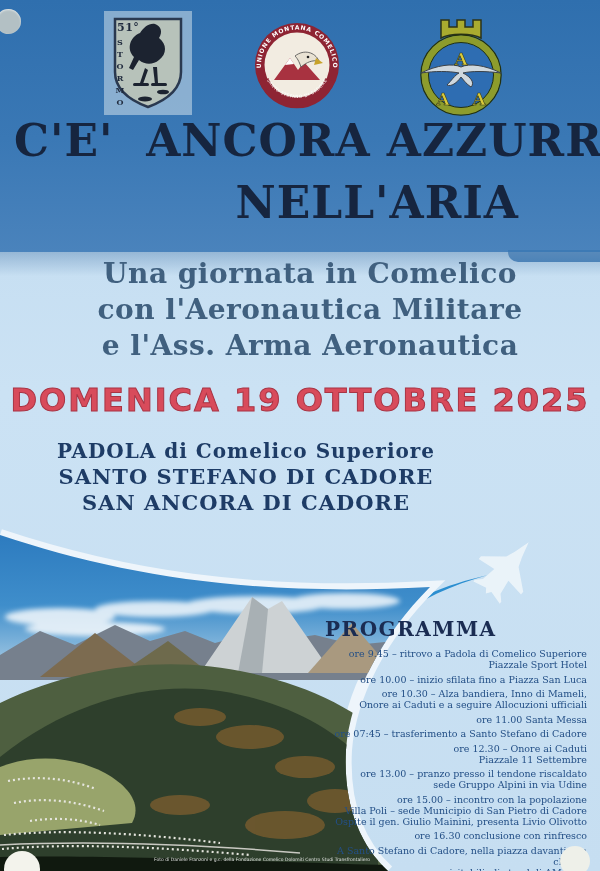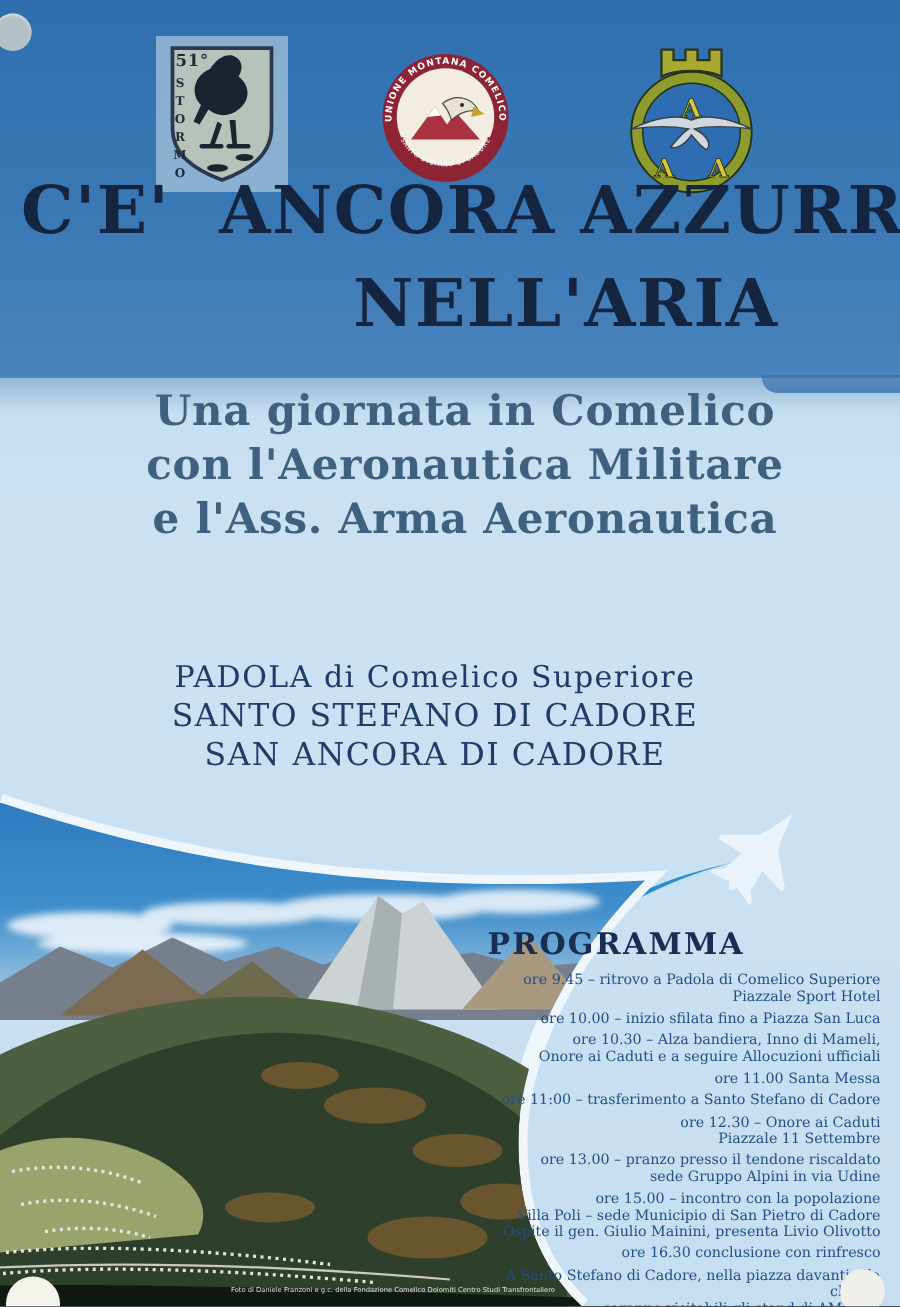--- a/index.html
+++ b/index.html
@@ -9,21 +9,21 @@
     font-family:"DejaVu Serif","Liberation Serif",serif;
   }
   
   .band{position:absolute;left:0;top:0;width:600px;height:252px;
     background:linear-gradient(180deg,#2f6fae 0%,#3a78b5 55%,#4a83bc 100%);}
   .band-notch{position:absolute;left:508px;top:250px;width:92px;height:12px;
     background:#3d7ab5;border-radius:0 0 0 10px;}
   .band-fade{position:absolute;left:0;top:252px;width:600px;height:24px;
     background:linear-gradient(180deg,rgba(110,150,190,.55),rgba(110,150,190,0));}
   
-  .logo-row{position:absolute;left:0;top:16px;width:600px;height:120px;}
+  .logo-row{position:absolute;left:0;top:3px;width:600px;height:120px;}
   .logo-stormo-panel{position:absolute;left:104px;top:8px;width:88px;height:104px;
     background:rgba(222,233,240,.5);}
   .logo-stormo-panel svg{position:absolute;left:7px;top:5px;}
   .stormo-number{position:absolute;left:13px;top:10px;font-size:11px;font-weight:bold;
     color:#1f2a3d;letter-spacing:.5px;}
   .stormo-name{position:absolute;left:11px;top:26px;writing-mode:vertical-rl;
     text-orientation:upright;font-size:8px;font-weight:bold;color:#1f2a3d;letter-spacing:2px;}
   .logo-unione{position:absolute;left:252px;top:17px;}
   .logo-aaa{position:absolute;left:412px;top:8px;}
   
@@ -37,21 +37,21 @@
   
   .subtitle{position:absolute;left:0;top:256px;width:600px;text-align:center;
     color:#40607f;font-size:28px;font-weight:600;line-height:36px;letter-spacing:.5px;margin-left:10px;}
   
   .date-line{position:absolute;left:0;top:381px;width:600px;text-align:center;
     font-family:"DejaVu Sans","Liberation Sans",sans-serif;
     font-size:32px;font-weight:800;letter-spacing:2px;color:#d84b5b;
     -webkit-text-stroke:1px #a93444;}
   
   .locations{position:absolute;left:0;top:438px;width:492px;text-align:center;
-    color:#1e3c66;font-weight:normal;font-size:21px;line-height:26px;letter-spacing:1px;margin-left:44px;}
+    color:#1e3c66;font-weight:bold;font-size:21px;line-height:26px;letter-spacing:1px;}
   .loc-first{font-size:20px;}
   
   .scene{position:absolute;left:0;top:505px;width:600px;height:366px;z-index:1;}
   
   .prog-heading{position:absolute;top:617px;right:15px;width:260px;
     color:#1a2c52;font-size:20px;font-weight:bold;letter-spacing:1.5px;z-index:2;}
   .prog-list{position:absolute;top:648px;left:330px;right:13px;text-align:right;
     color:#234f86;font-size:9.5px;z-index:2;}
   .prog-item{margin-bottom:3.5px;}
   .prog-item div{line-height:11px;}
@@ -132,20 +132,21 @@
     </div>
     <div class="title-line2">NELL'ARIA</div>
   </div>
 
   <div class="subtitle">
     <div>Una giornata in Comelico</div>
     <div>con l'Aeronautica Militare</div>
     <div>e l'Ass. Arma Aeronautica</div>
   </div>
 
+  <div class="date-line">DOMENICA 19 OTTOBRE 2025</div>
 
   <div class="locations">
     <div class="loc-first">PADOLA di Comelico Superiore</div>
     <div>SANTO STEFANO DI CADORE</div>
     <div>SAN ANCORA DI CADORE</div>
   </div>
 
   <svg class="scene" viewBox="0 0 600 366">
     <defs>
       <clipPath id="photoClip">
@@ -233,21 +234,21 @@
       </div>
 
       <div class="prog-item">
         <div>
           <div>ore 11.00 Santa Messa</div>
         </div>
       </div>
 
       <div class="prog-item">
         <div>
-          <div>ore 11:00 – trasferimento a Santo Stefano di Cadore</div>
+          <div>ore 07:45 – trasferimento a Santo Stefano di Cadore</div>
         </div>
       </div>
 
       <div class="prog-item">
         <div>
           <div>ore 12.30 – Onore ai Caduti</div>
           <div>Piazzale 11 Settembre</div>
         </div>
       </div>
 

